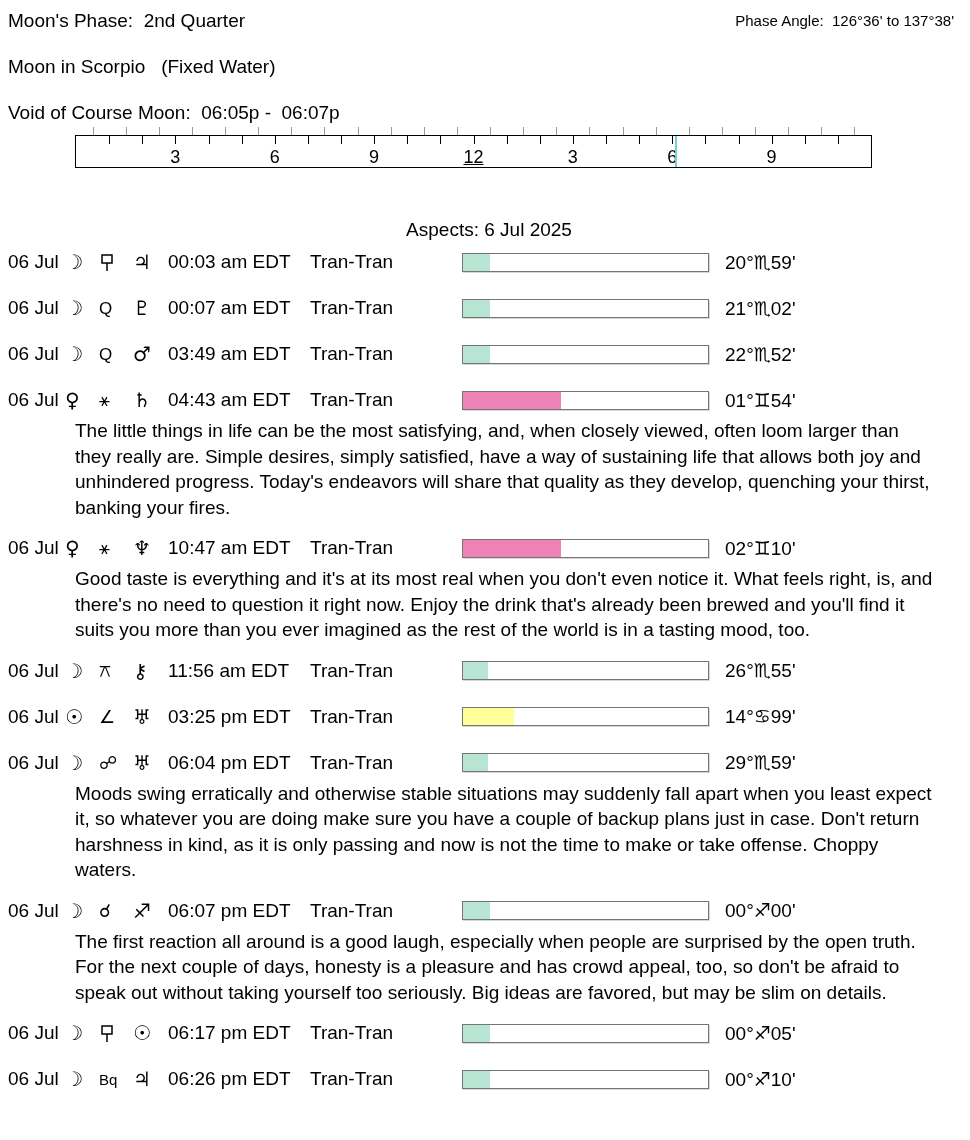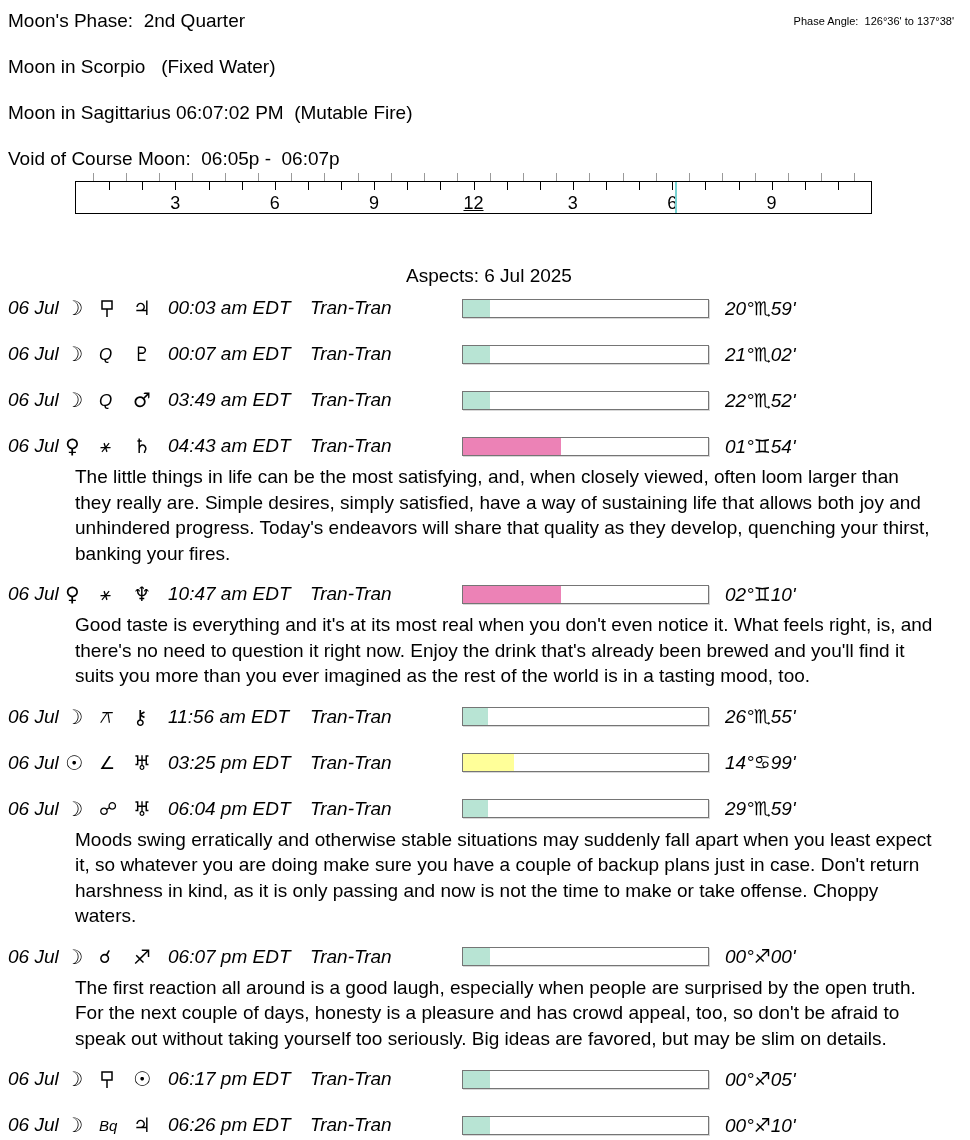--- a/index.html
+++ b/index.html
@@ -7,36 +7,36 @@
     width:970px; height:1140px; overflow:hidden;
     color:#000;
     font-family:"Liberation Sans","DejaVu Sans",sans-serif;
     font-size:19px;
   }
   .page { padding:9px 0 0 8px; }
 
   
   .hline { height:24px; line-height:24px; margin-bottom:22px; white-space:pre; }
   .top-line { display:flex; justify-content:space-between; padding-right:16px; }
-  .phase-angle { font-size:11px; white-space:pre; align-self:flex-start; }
+  .phase-angle { font-size:15px; white-space:pre; align-self:flex-start; }
 
   
   .ruler {
     position:relative; margin-left:67px; margin-top:-2px;
     width:795px; height:31px;
     border:1px solid #000; background:#fff;
   }
   .tick-hour { position:absolute; top:0; width:1px; height:8px; background:#000; }
   .tick-half { position:absolute; top:-9px; width:1px; height:8px; background:#9a9a9a; }
   .ruler-label { position:absolute; bottom:1px; transform:translateX(-50%); font-size:18px; line-height:1; }
   .void-marker { position:absolute; top:0; bottom:0; width:2px; }
 
   
   .aspects-title { text-align:center; margin-top:50px; margin-bottom:8px; height:24px; line-height:24px; }
-  .aspect-row { display:flex; align-items:center; height:24px; margin-bottom:22px;font-style:italic; }
+  .aspect-row { display:flex; align-items:center; height:24px; margin-bottom:22px; }
   .col-date { width:57px; white-space:pre; }
   .col-sym { width:103px; display:flex; align-items:center; }
   .sym {
     width:34px; display:inline-flex; align-items:center;
     font-family:"DejaVu Sans",sans-serif; font-size:20px; line-height:1;
   }
   .sym.aspect { font-size:18px; }
   .sym.letter { font-family:"Liberation Sans","DejaVu Sans",sans-serif; font-size:17px; }
   .sym.letter-sm { font-family:"Liberation Sans","DejaVu Sans",sans-serif; font-size:15px; }
   .col-time { width:142px; white-space:pre; }
@@ -53,21 +53,20 @@
 </head>
 <body>
 
 <div class="page">
 
   <div class="hline top-line">
     <span>Moon's Phase:  2nd Quarter</span>
     <span class="phase-angle">Phase Angle:  126°36' to 137°38'</span>
   </div>
   <div class="hline">Moon in Scorpio   (Fixed Water)</div>
-  <div class="hline">Moon in Sagittarius 06:07:02 PM  (Mutable Fire)</div>
   <div class="hline" style="margin-bottom:12px;">Void of Course Moon:  06:05p -  06:07p</div>
 
   <div class="ruler" id="ruler">
       <span class="tick-hour" style="left: 33.125px;"></span>
       <span class="tick-hour" style="left: 66.25px;"></span>
       <span class="tick-hour" style="left: 99.375px;"></span>
       <span class="tick-hour" style="left: 132.5px;"></span>
       <span class="tick-hour" style="left: 165.625px;"></span>
       <span class="tick-hour" style="left: 198.75px;"></span>
       <span class="tick-hour" style="left: 231.875px;"></span>

